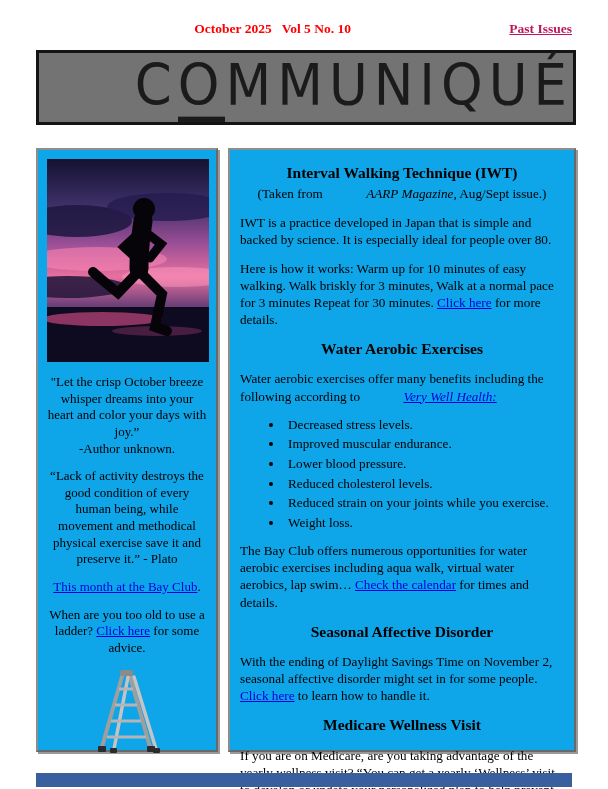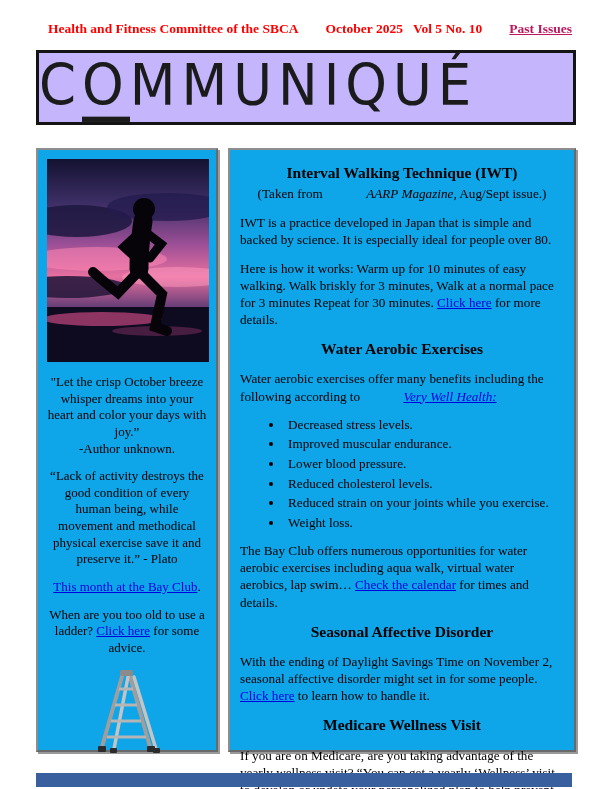--- a/index.html
+++ b/index.html
@@ -29,22 +29,22 @@
     margin-left: auto;
     color: #be185d; font-weight: bold;
     text-decoration: underline; cursor: pointer;
   }
 
   
   .masthead {
     position: absolute;
     left: 36px; top: 50px; width: 540px; height: 75px;
     border: 3px solid #141414;
-    background: #c4b5fd;
-    display: flex; align-items: center; justify-content: flex-start;
+    background: #737373;
+    display: flex; align-items: center; justify-content: flex-end;
   }
   .logo {
     font-family: "DejaVu Sans", sans-serif;
     font-size: 53px; letter-spacing: 6px; font-weight: normal;
     color: #1b1b1b; white-space: nowrap;
     transform: scaleY(1.06);
   }
   .logo .o-underline {
     display: inline-block;
     border-bottom: 5px solid #1b1b1b;
@@ -99,21 +99,20 @@
     left: 36px; top: 773px; width: 536px; height: 14px;
     background: #3a5f9f;
   }
 </style>
 </head>
 <body>
 
 <div class="page">
 
   <div class="topbar">
-    <span class="committee">Health and Fitness Committee of the SBCA</span>
     <span class="date">October 2025</span>
     <span class="vol">Vol 5 No. 10</span>
     <a class="past">Past Issues</a>
   </div>
 
   <div class="masthead">
     <div class="logo">
       <span>C</span><span class="o-underline">O</span><span>MMUNIQU</span><span>É</span>
     </div>
   </div>

